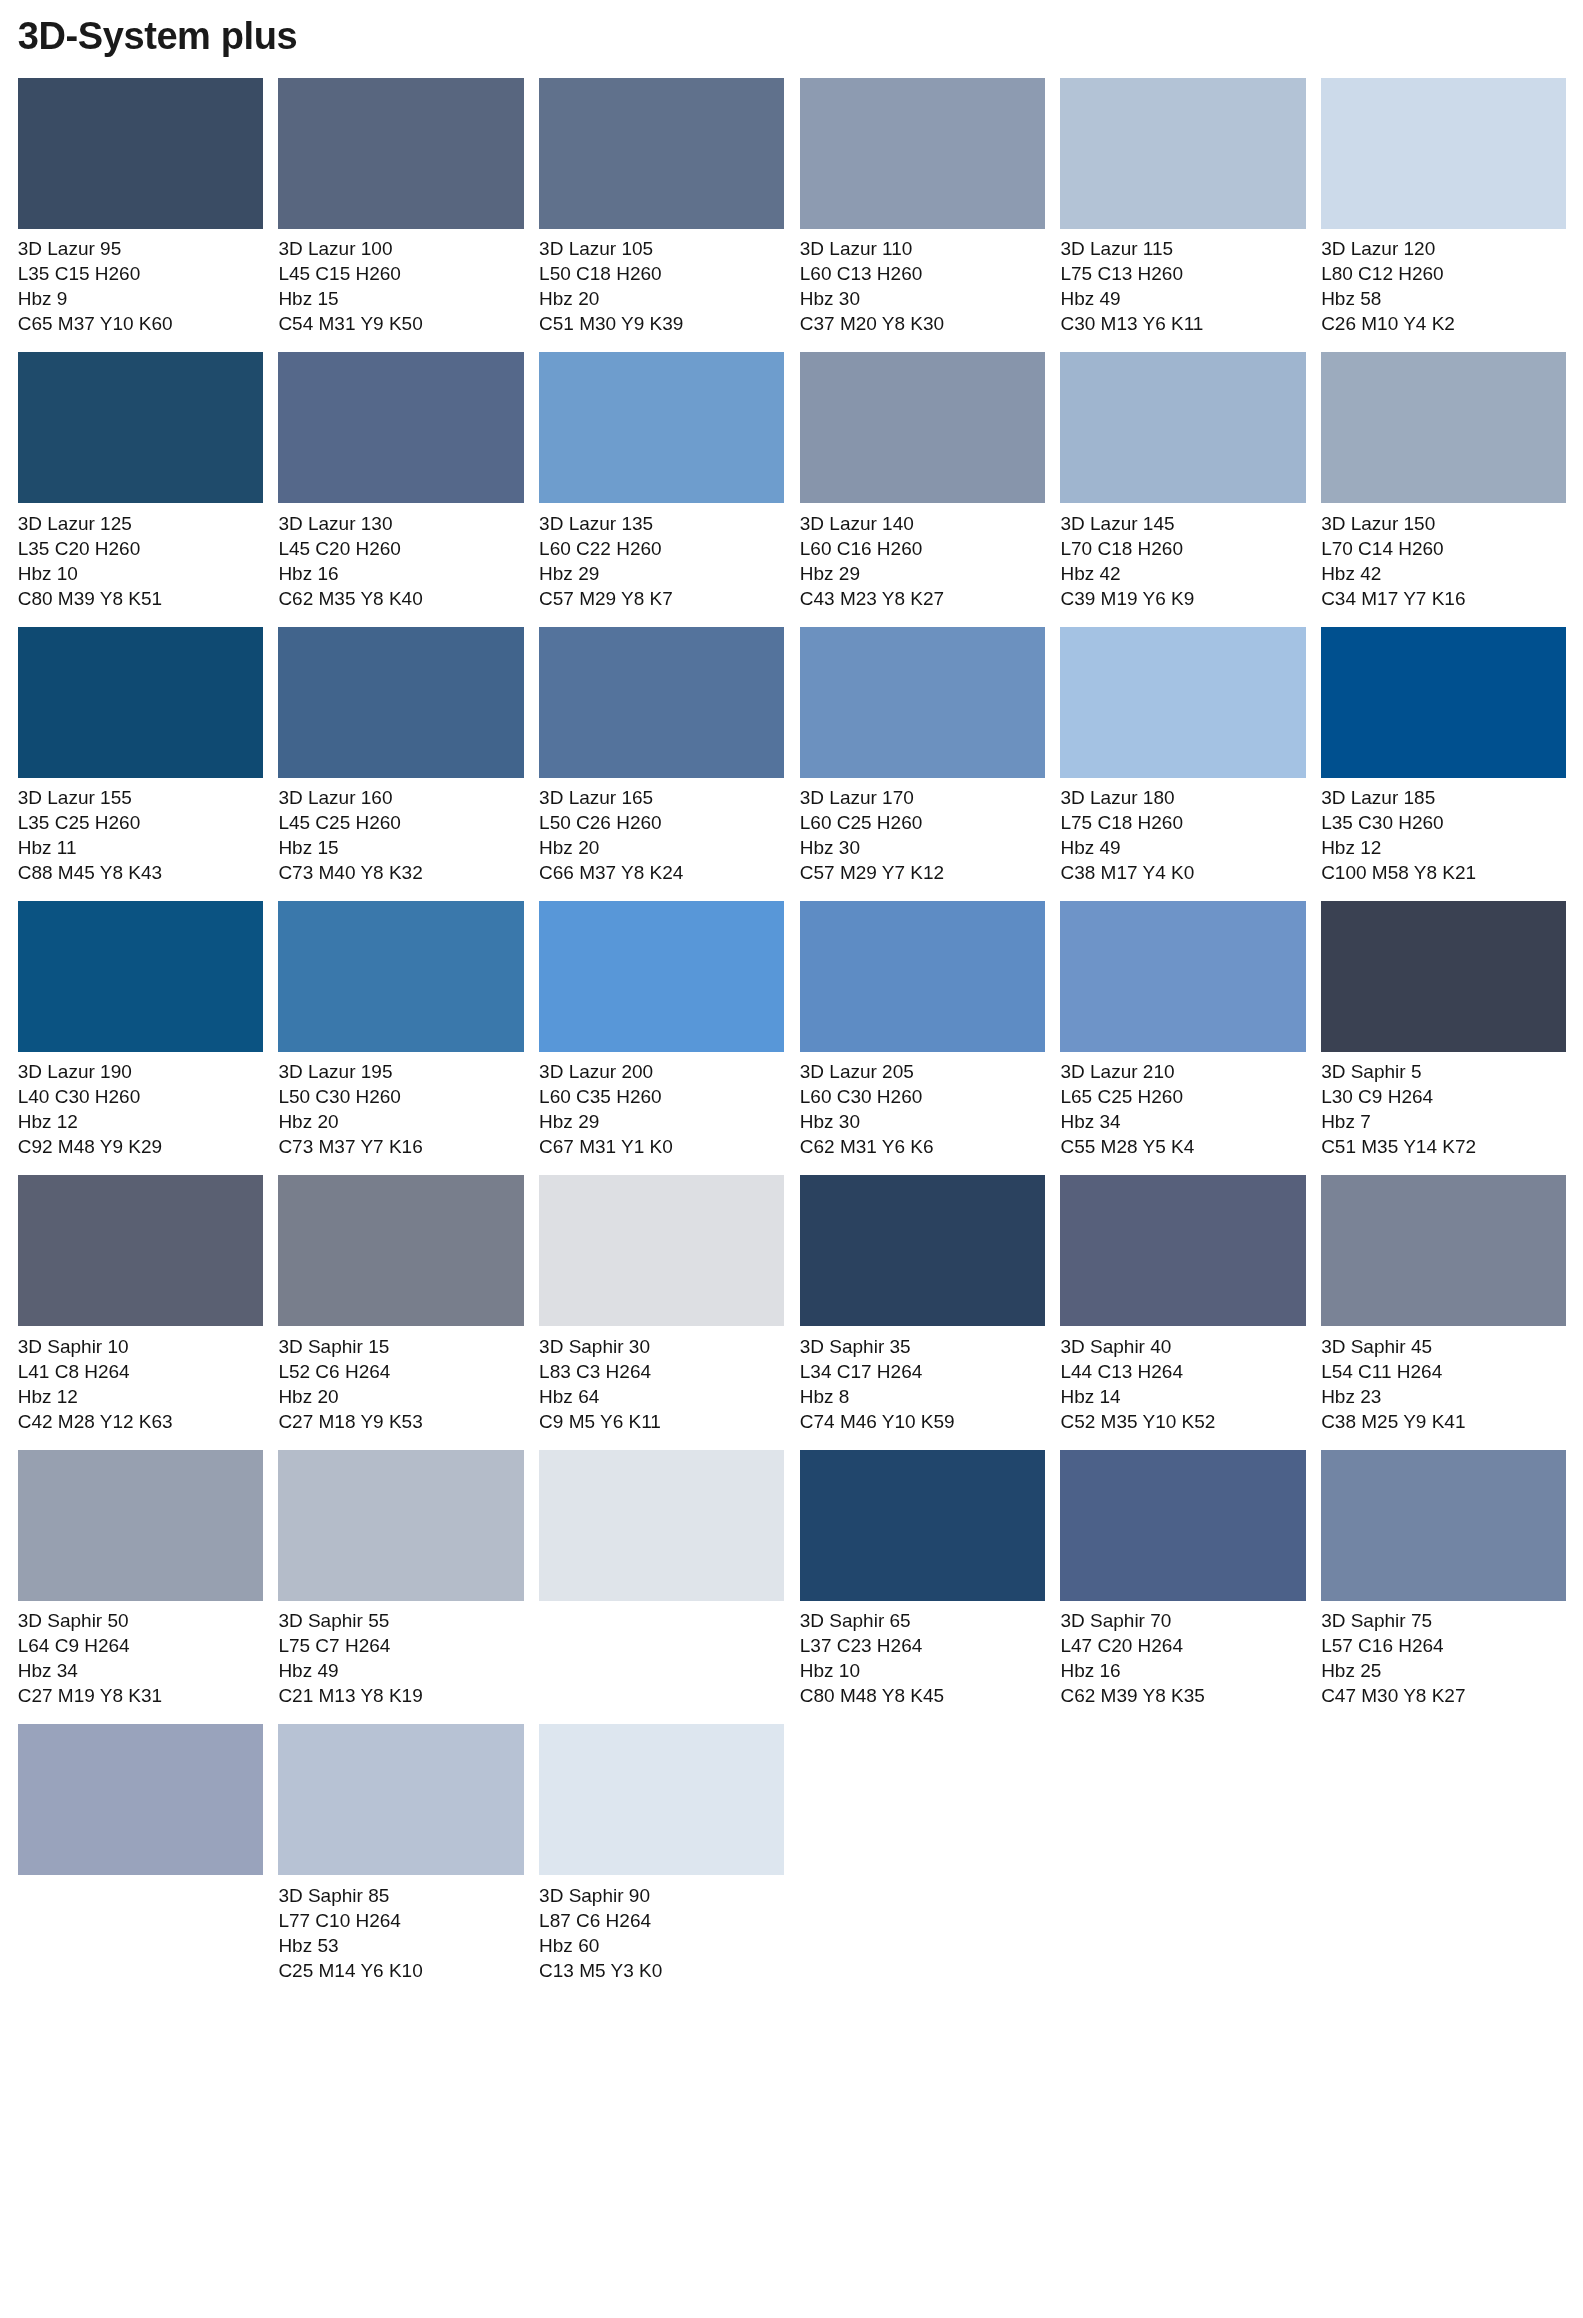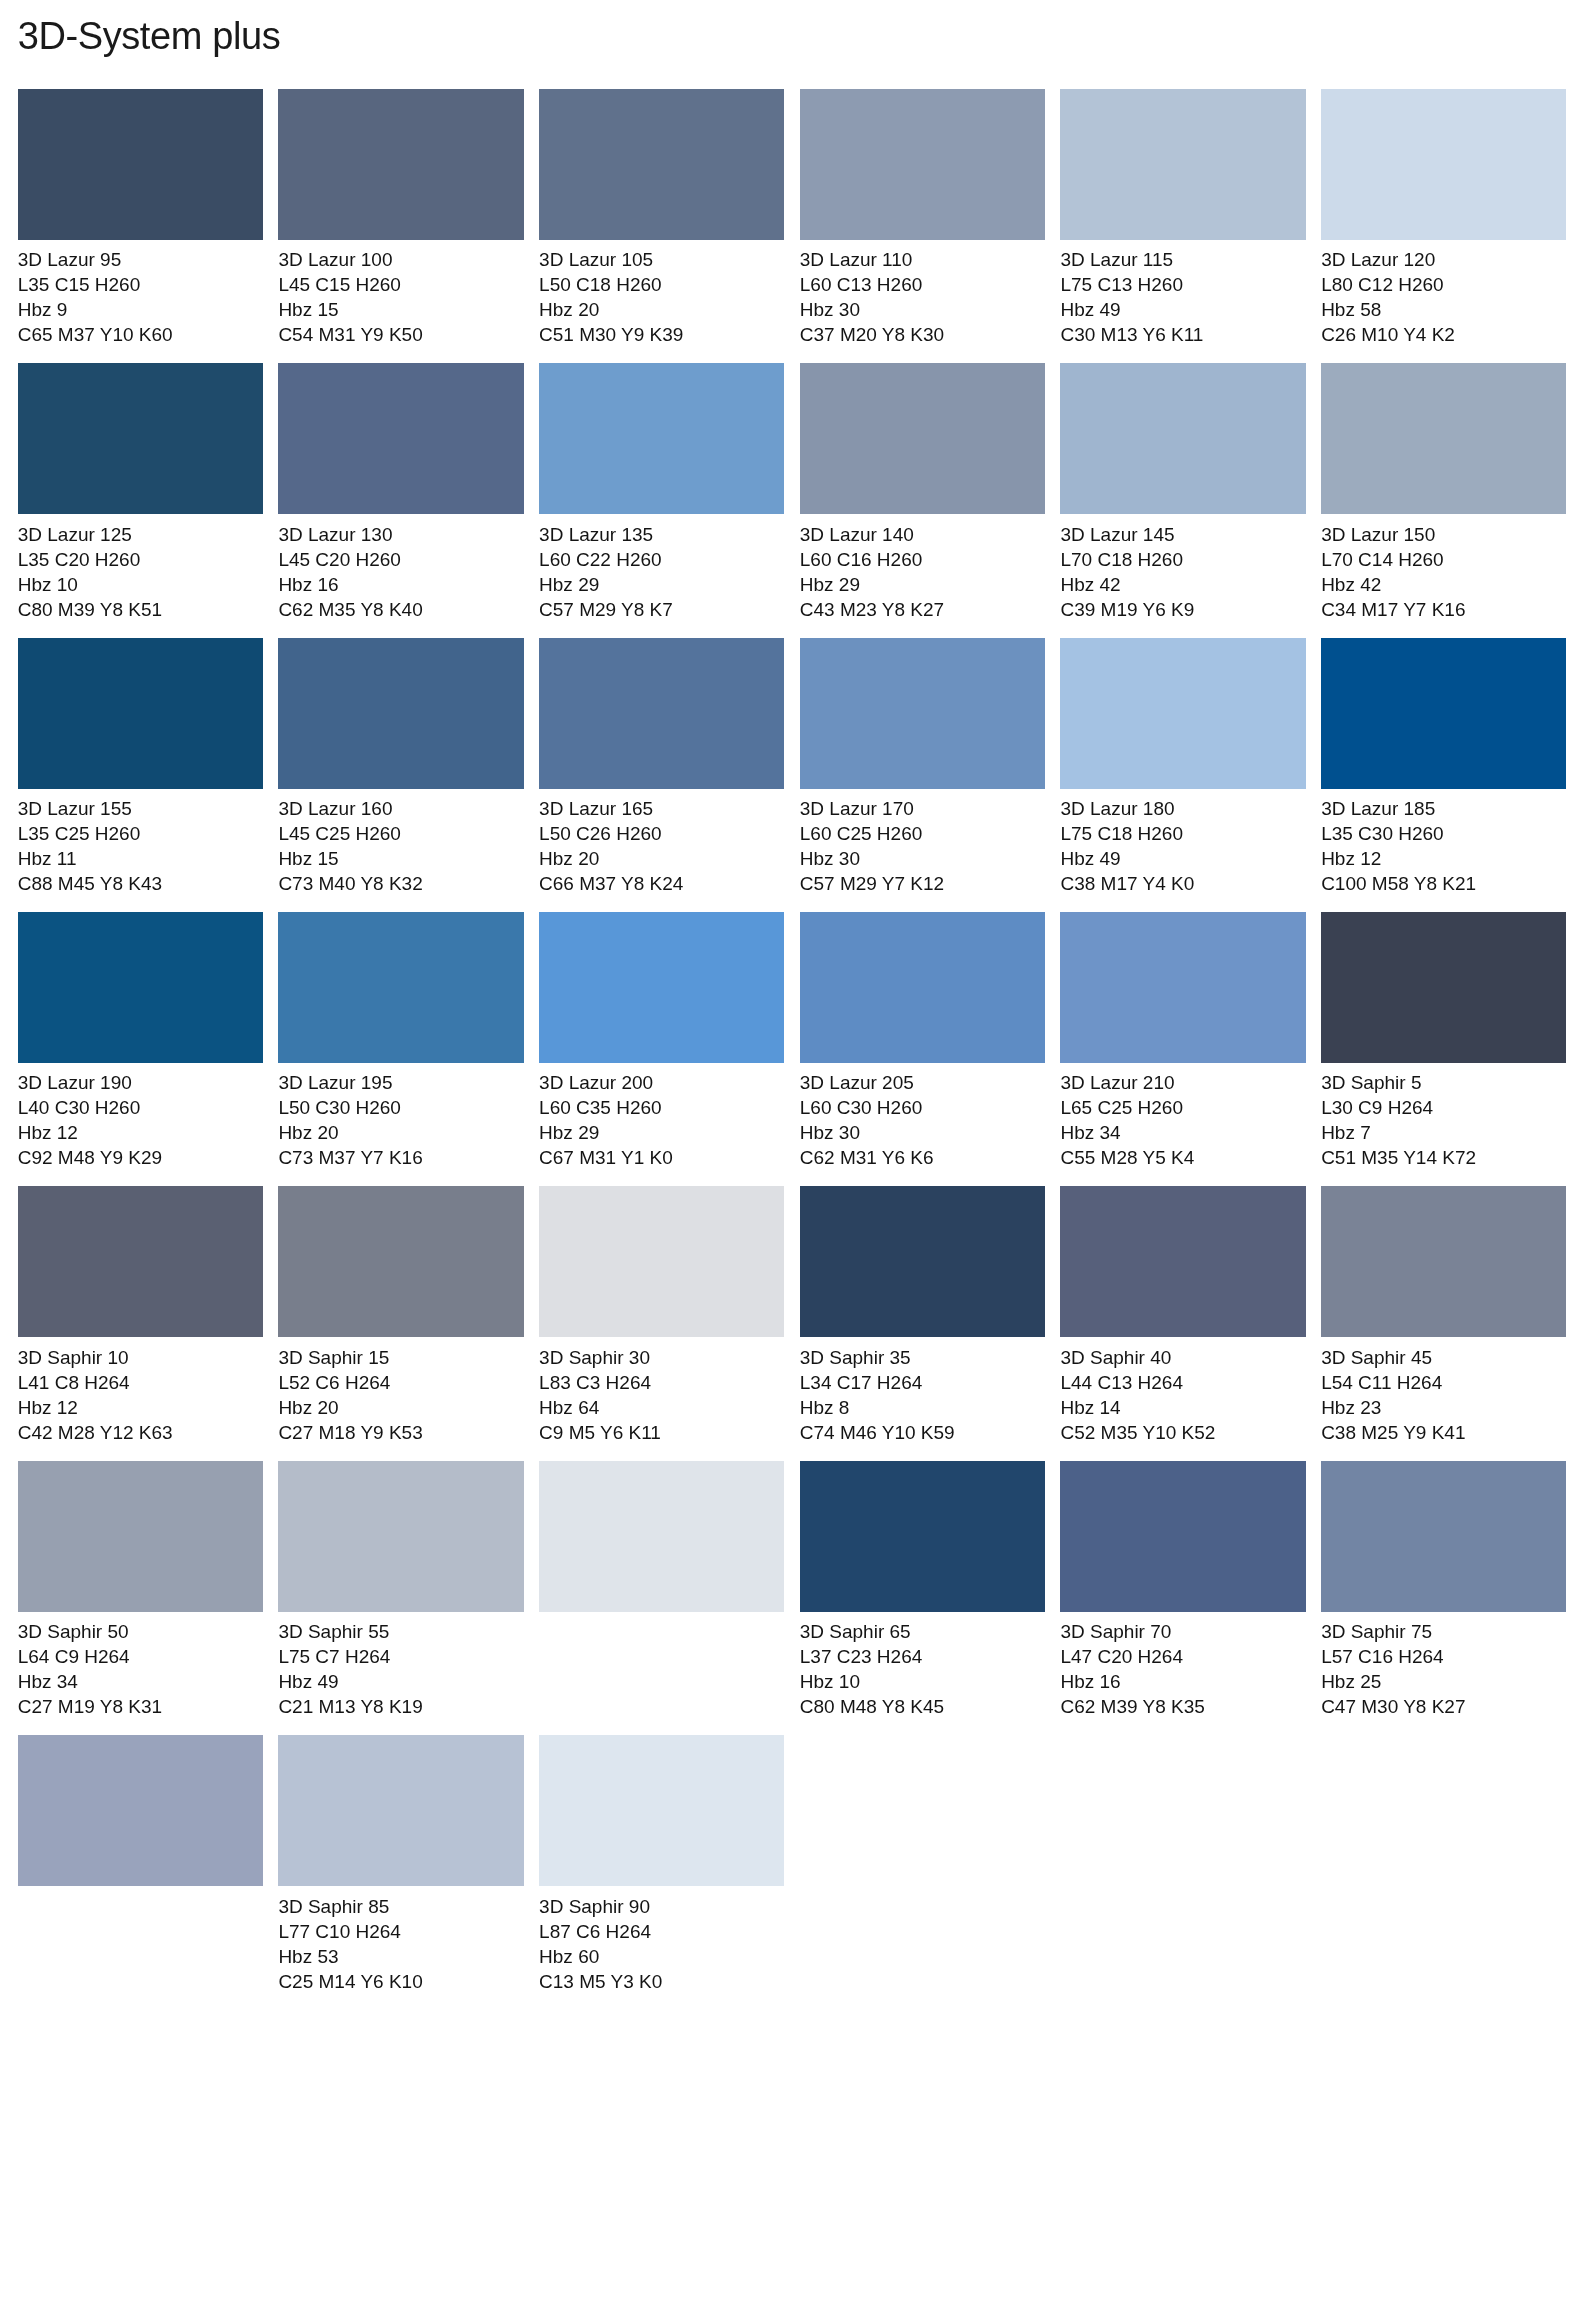--- a/index.html
+++ b/index.html
@@ -16,29 +16,29 @@
     overflow: hidden;
   }
   .page {
     width: 1584px;
     height: 2319px;
     padding: 0 17.7px;
     position: relative;
   }
   .page-title {
     font-size: 38px;
-    font-weight: normal;
+    font-weight: bold;
     letter-spacing: -0.4px;
     color: #1a1a1a;
     margin: 0;
     padding: 16px 0 0 0;
     line-height: 1.1;
   }
   .grid {
-    margin-top: 31px;
+    margin-top: 20px;
     display: grid;
     grid-template-columns: repeat(6, 1fr);
     column-gap: 15.5px;
     row-gap: 0px;
   }
   .swatch-cell {
     margin-bottom: 16px;
     break-inside: avoid;
   }
   .swatch-chip {

